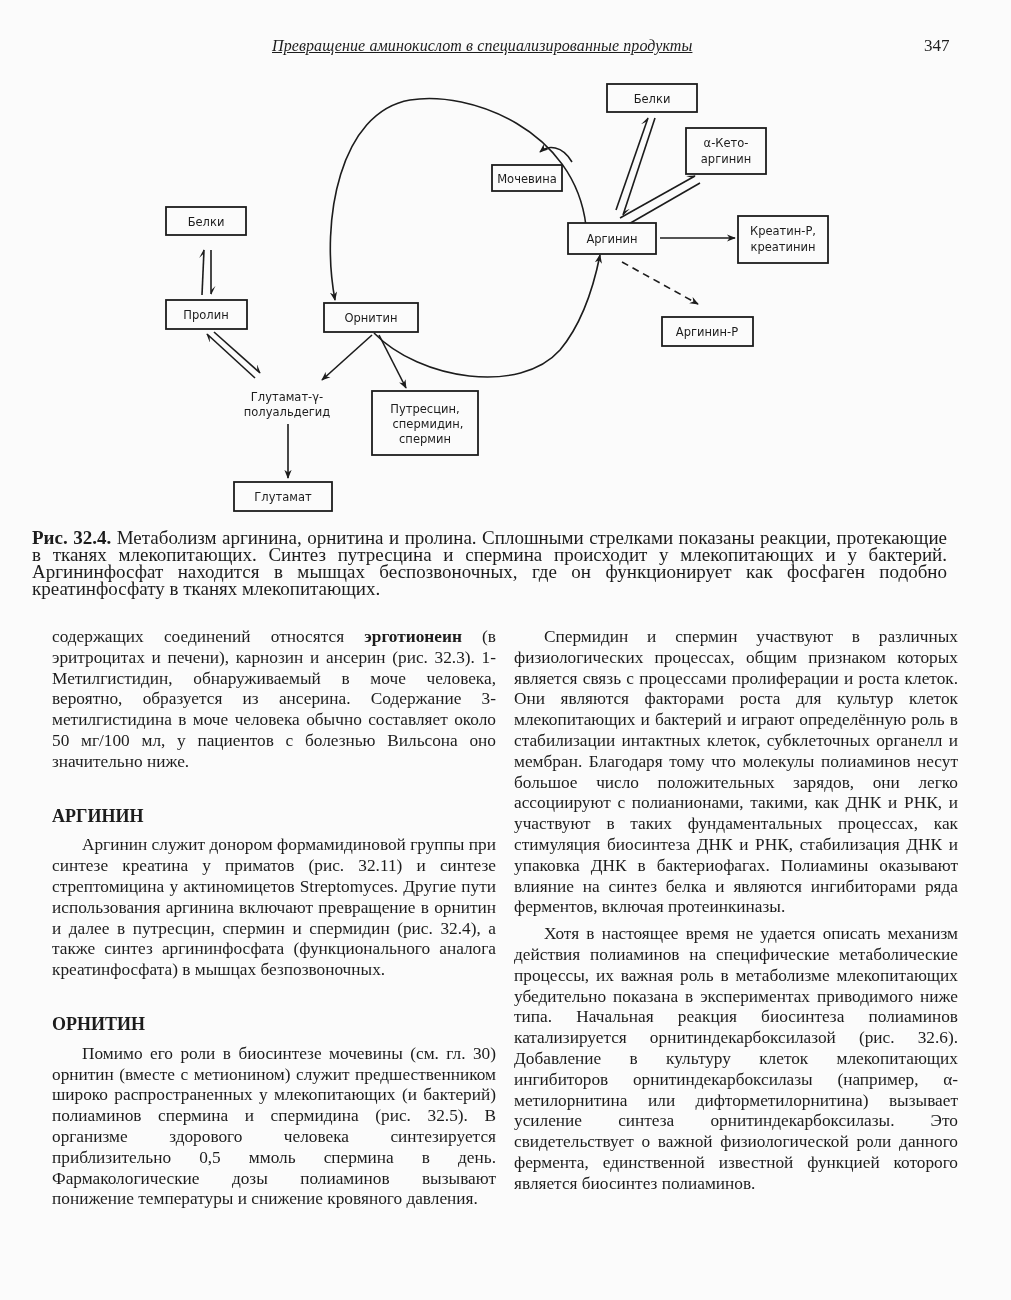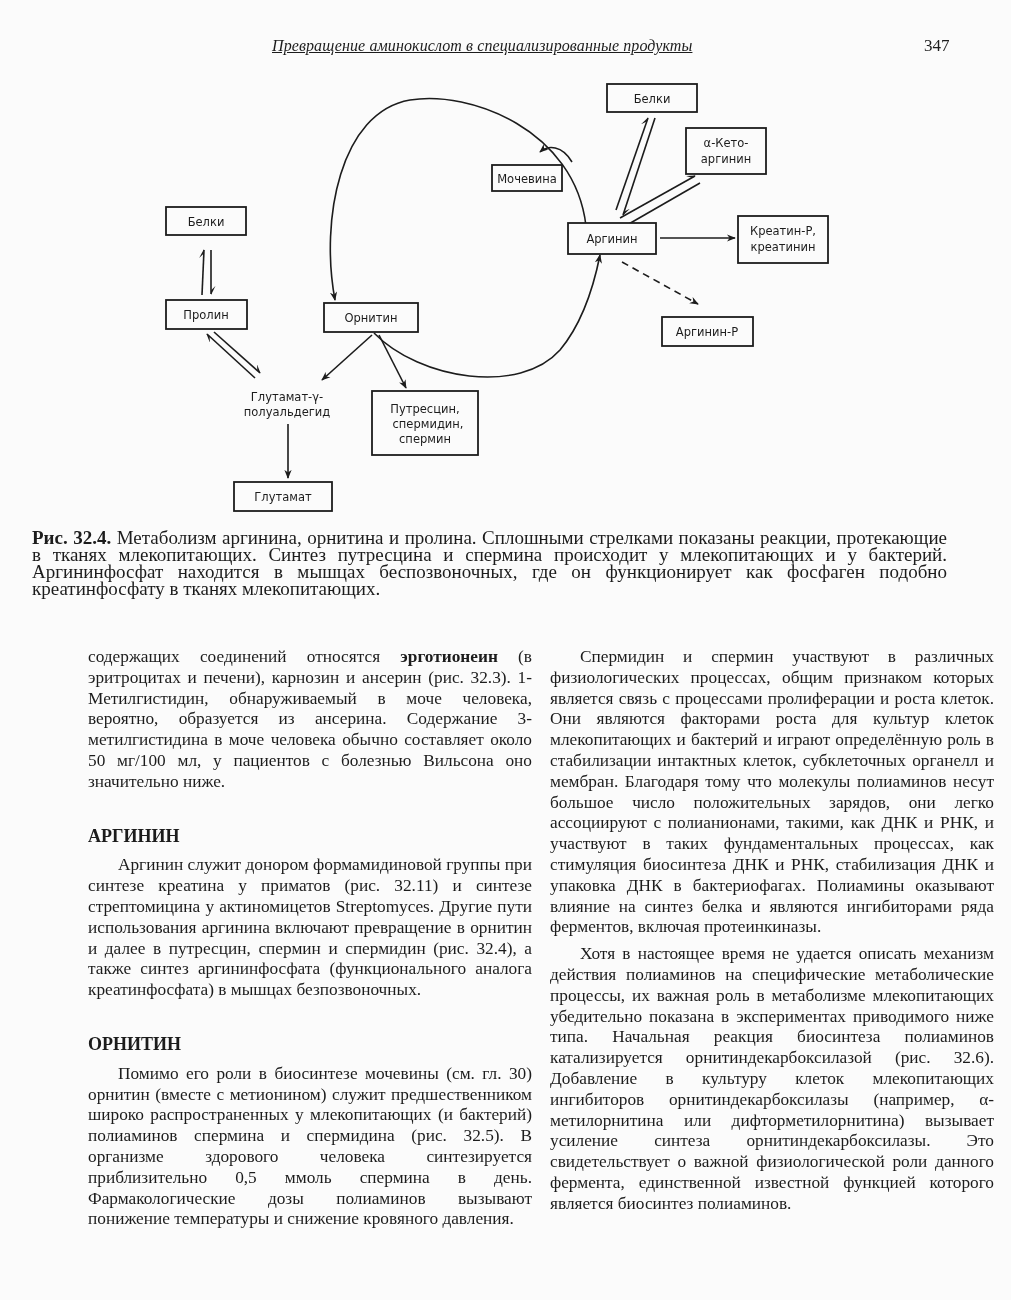--- a/index.html
+++ b/index.html
@@ -3,21 +3,21 @@
 <meta charset="utf-8">
 <style>
   html, body { margin: 0; padding: 0; background: #fbfbfb; }
   body { width: 1011px; height: 1300px; position: relative; overflow: hidden; color: #1c1c1c; font-family: "Liberation Serif", serif; }
   .running-head { position: absolute; top: 37px; left: 272px; font-style: italic; font-size: 16px; letter-spacing: 0.1px; text-decoration: underline; }
   .page-number { position: absolute; top: 36px; left: 924px; font-size: 17px; }
   .diagram { position: absolute; left: 0; top: 70px; width: 1011px; height: 455px; }
   .diagram text { font-family: "DejaVu Sans", sans-serif; font-size: 11.5px; fill: #1c1c1c; }
   .caption { position: absolute; left: 32px; top: 529px; width: 915px; font-size: 19px; line-height: 17px; text-align: justify; }
   .caption .lbl { font-weight: bold; }
-  .col { position: absolute; top: 647px; width: 444px; font-size: 17.3px; line-height: 20.8px; text-align: justify; margin-left: 36px; }
+  .col { position: absolute; top: 627px; width: 444px; font-size: 17.3px; line-height: 20.8px; text-align: justify; }
   .col.left { left: 52px; }
   .col.right { left: 514px; }
   .col p { margin: 0; }
   .indent { text-indent: 30px; }
   .section-heading { font-weight: bold; font-size: 18px; margin: 0; }
   .bold { font-weight: bold; }
   .it { }
 </style>
 </head>
 <body>

